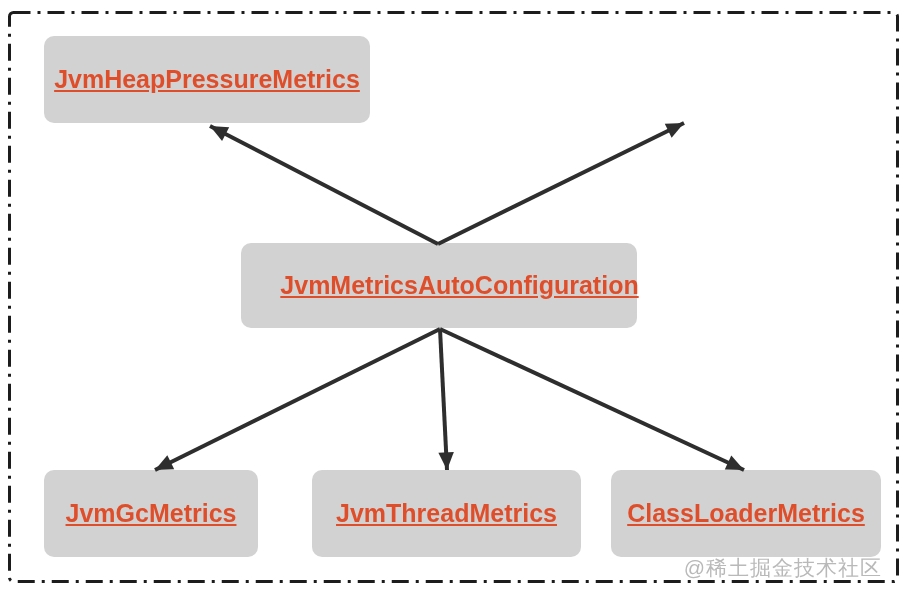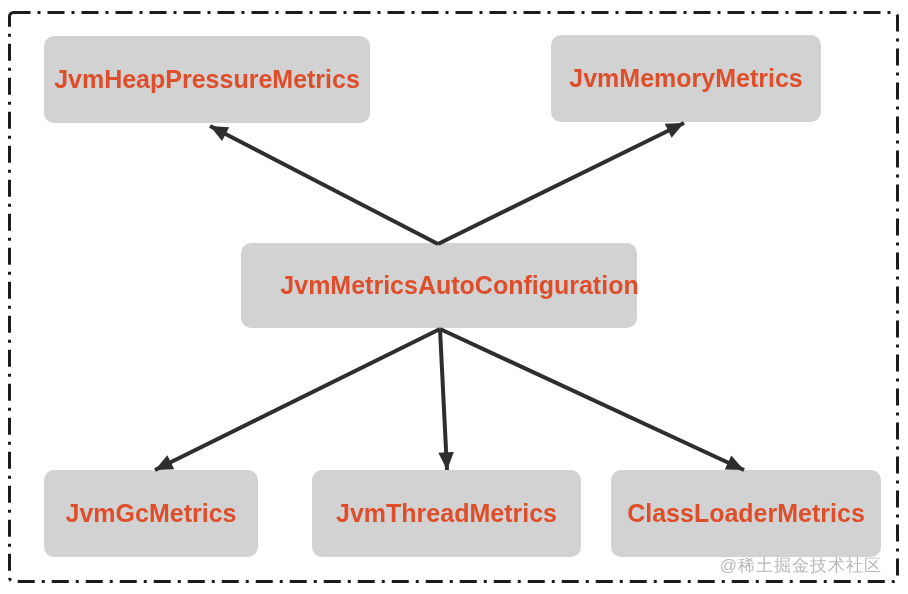--- a/index.html
+++ b/index.html
@@ -28,32 +28,33 @@
     border-radius: 10px;
     display: flex;
     align-items: center;
     justify-content: center;
     color: #df4e2b;
     font-size: 25px;
     font-weight: 600;
     letter-spacing: 0px;
     z-index: 1;
     white-space: nowrap;
+    text-decoration: underline;
   }
   #node-heap-pressure { left: 44px;  top: 36px;  width: 326px; height: 87px; }
   #node-memory        { left: 551px; top: 35px;  width: 270px; height: 87px; }
   #node-auto-config   { left: 241px; top: 243px; width: 396px; height: 85px; padding-left: 41px; }
   #node-gc            { left: 44px;  top: 470px; width: 214px; height: 87px; text-align: center; }
   #node-thread        { left: 312px; top: 470px; width: 269px; height: 87px; }
   #node-class-loader  { left: 611px; top: 470px; width: 270px; height: 87px; }
   .watermark {
     position: absolute;
     right: 26px;
     top: 554px;
-    font-size: 17px;
+    font-size: 21px;
     color: #b9b9b9;
     z-index: 3;
     letter-spacing: 1px;
     font-weight: 400;
   }
 </style>
 </head>
 <body>
 
 <div class="canvas">
@@ -71,23 +72,20 @@
     <line x1="438" y1="244" x2="684" y2="123" stroke="#2e2e2e" stroke-width="4" marker-end="url(#arrowhead)"></line>
     <line x1="440" y1="329" x2="155" y2="470" stroke="#2e2e2e" stroke-width="4" marker-end="url(#arrowhead)"></line>
     <line x1="440" y1="329" x2="447" y2="470" stroke="#2e2e2e" stroke-width="4" marker-end="url(#arrowhead)"></line>
     <line x1="440" y1="329" x2="744" y2="470" stroke="#2e2e2e" stroke-width="4" marker-end="url(#arrowhead)"></line>
   </svg>
 
   <div class="node" id="node-heap-pressure">
     <span>JvmHeapPressureMetrics</span>
   </div>
 
-  <div class="node" id="node-memory">
-    <span>JvmMemoryMetrics</span>
-  </div>
 
   <div class="node" id="node-auto-config">
     <span>JvmMetricsAutoConfiguration</span>
   </div>
 
   <div class="node" id="node-gc">
     <span>JvmGcMetrics</span>
   </div>
 
   <div class="node" id="node-class-loader">

